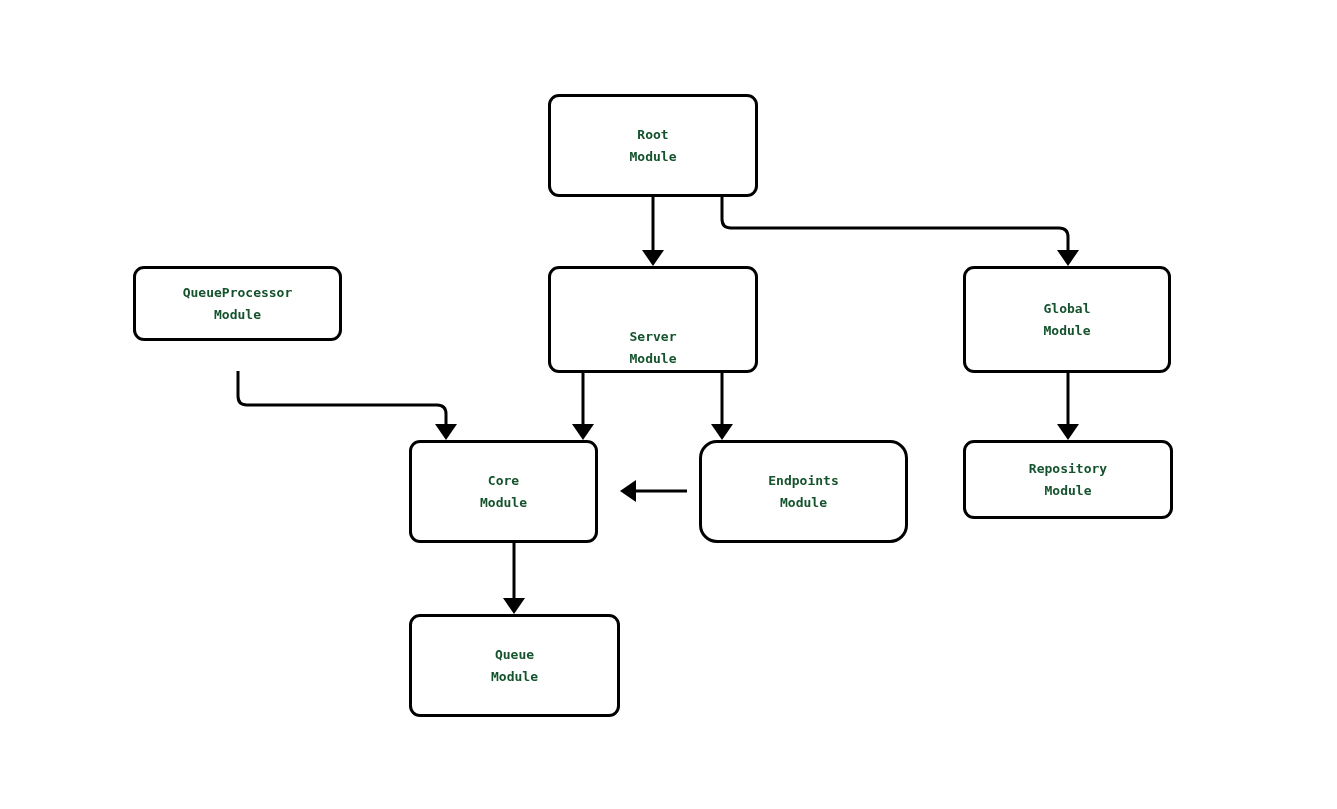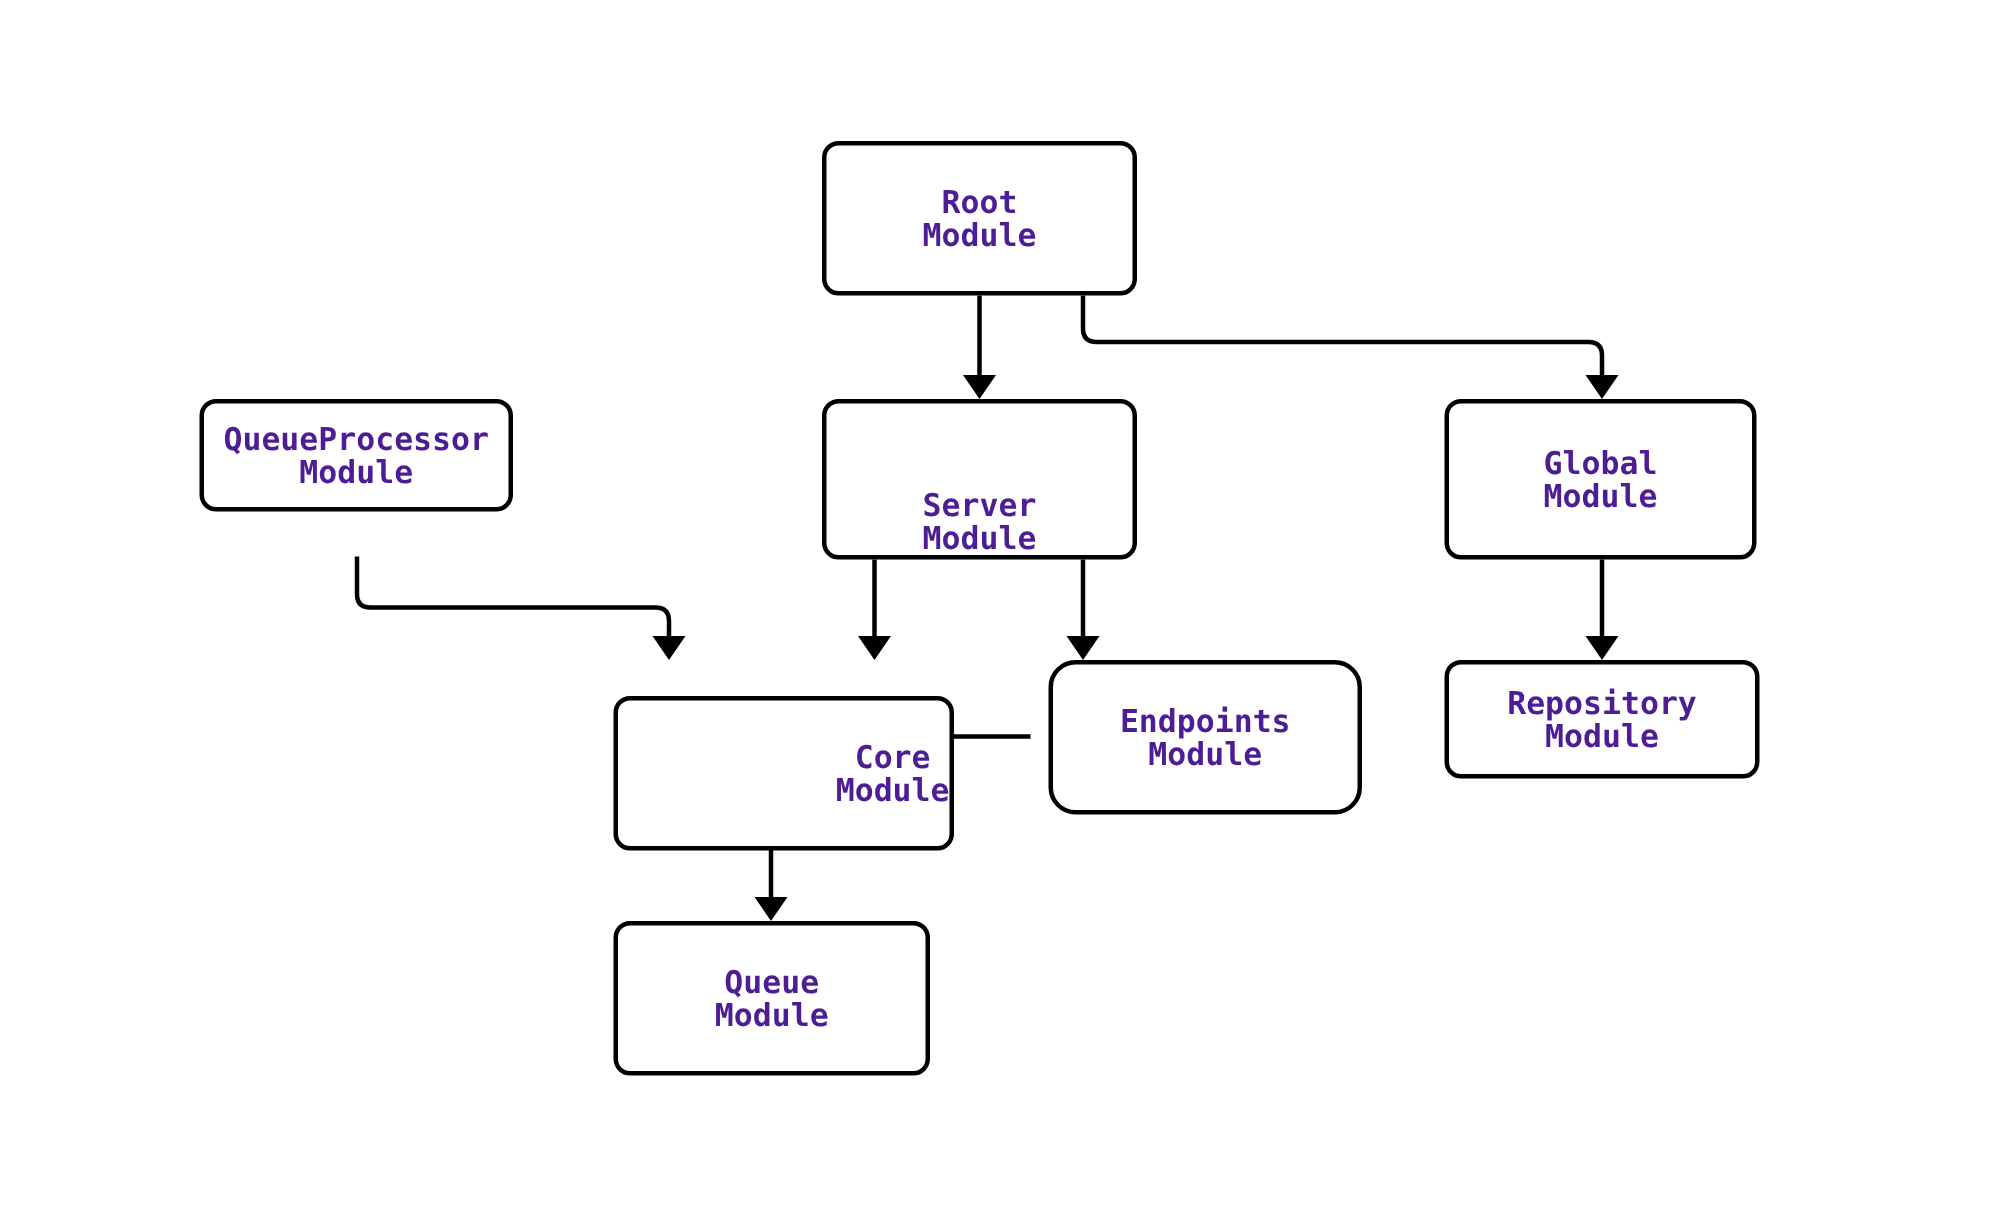--- a/index.html
+++ b/index.html
@@ -33,24 +33,24 @@
     border: 3px solid #000000;
     border-radius: 11px;
     display: flex;
     flex-direction: column;
     align-items: center;
     justify-content: center;
     z-index: 2;
   }
   .node-label {
     font-family: "DejaVu Sans Mono", "Liberation Mono", monospace;
-    font-size: 21px;
+    font-size: 13px;
     line-height: 22px;
     font-weight: 700;
-    color: #4c1d95;
+    color: #14532d;
     text-align: center;
     white-space: pre;
     letter-spacing: 0px;
   }
 </style>
 </head>
 <body>
 
 <div id="canvas" style="background: rgb(255, 255, 255);">
 
@@ -102,21 +102,21 @@
   <div class="node" style="left: 548px; top: 266px; width: 210px; height: 107px; border-width: 3px; border-color: rgb(0, 0, 0); border-radius: 11px; justify-content: flex-end;">
     <div class="node-label">Server
 Module</div>
   </div>
 
   <div class="node" style="left: 963px; top: 266px; width: 208px; height: 107px; border-width: 3px; border-color: rgb(0, 0, 0); border-radius: 11px;">
     <div class="node-label">Global
 Module</div>
   </div>
 
-  <div class="node" style="left: 409px; top: 464px; width: 227px; height: 103px; border-width: 3px; border-color: rgb(0, 0, 0); border-radius: 11px; align-items: flex-end;">
+  <div class="node" style="left: 409px; top: 440px; width: 189px; height: 103px; border-width: 3px; border-color: rgb(0, 0, 0); border-radius: 11px;">
     <div class="node-label">Core
 Module</div>
   </div>
 
   <div class="node" style="left: 699px; top: 440px; width: 209px; height: 103px; border-width: 3px; border-color: rgb(0, 0, 0); border-radius: 18px;">
     <div class="node-label">Endpoints
 Module</div>
   </div>
 
   <div class="node" style="left: 963px; top: 440px; width: 210px; height: 79px; border-width: 3px; border-color: rgb(0, 0, 0); border-radius: 11px;">

